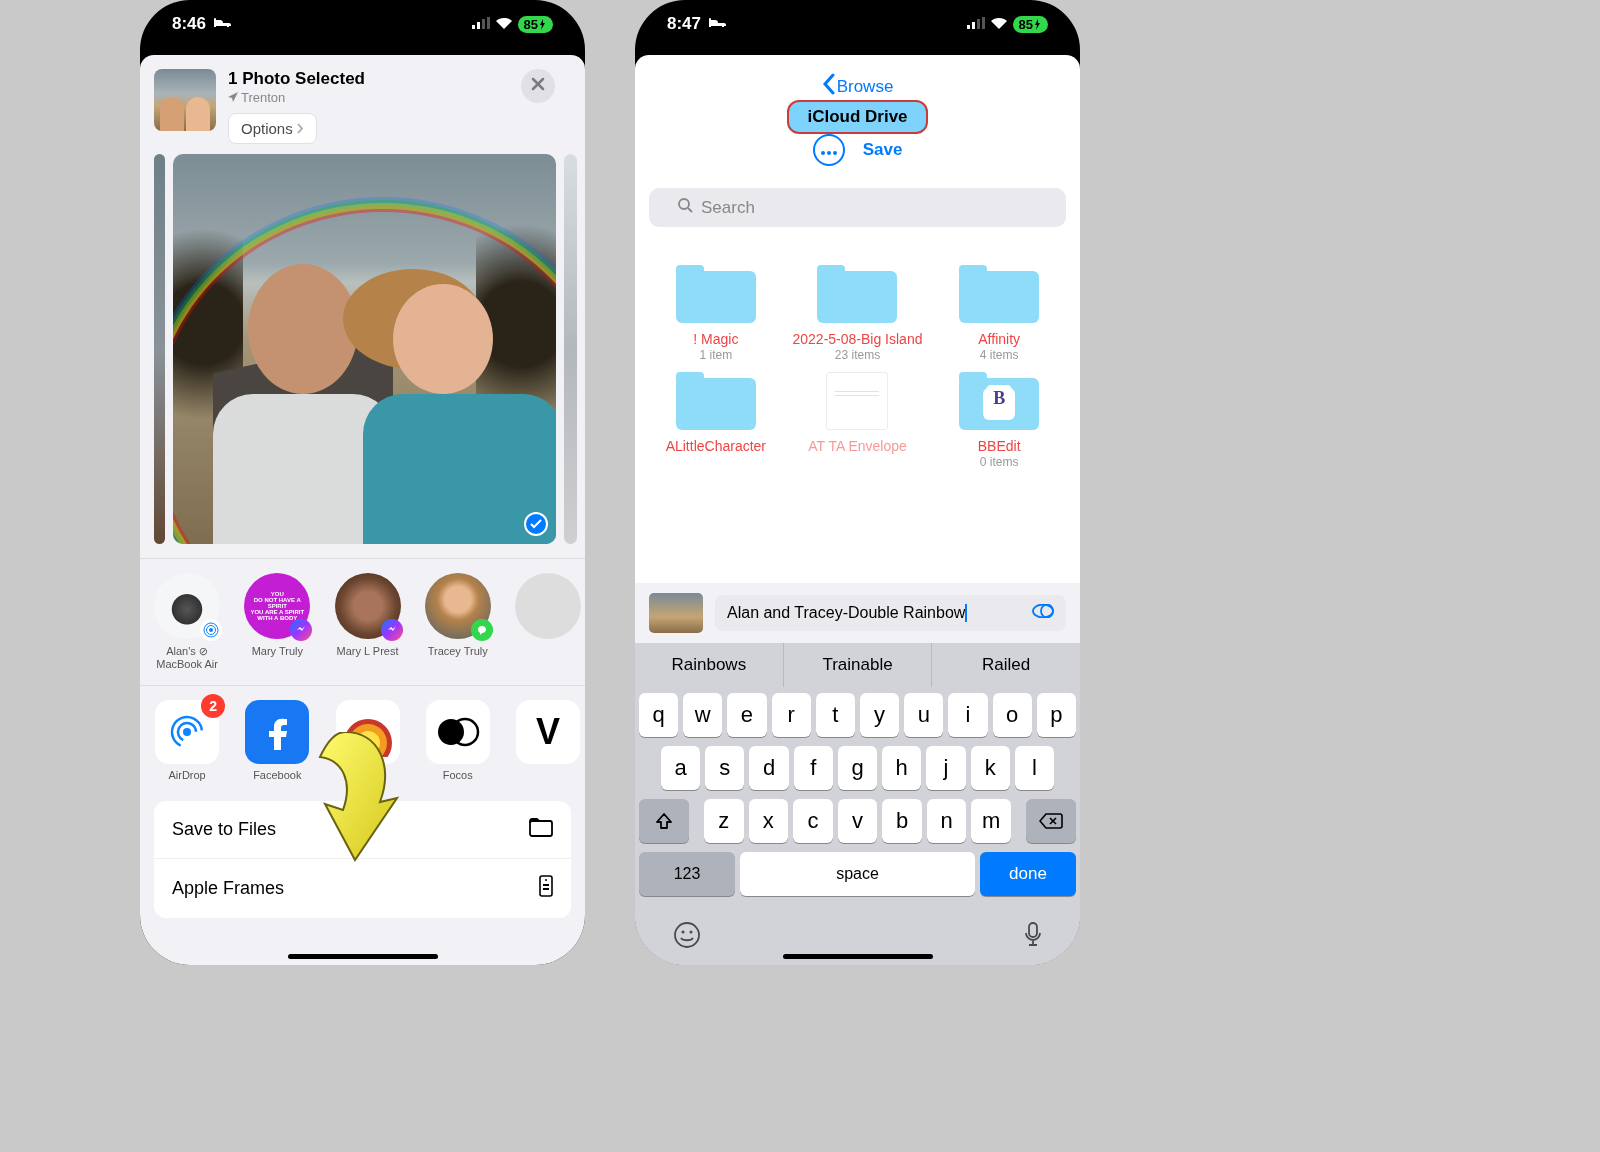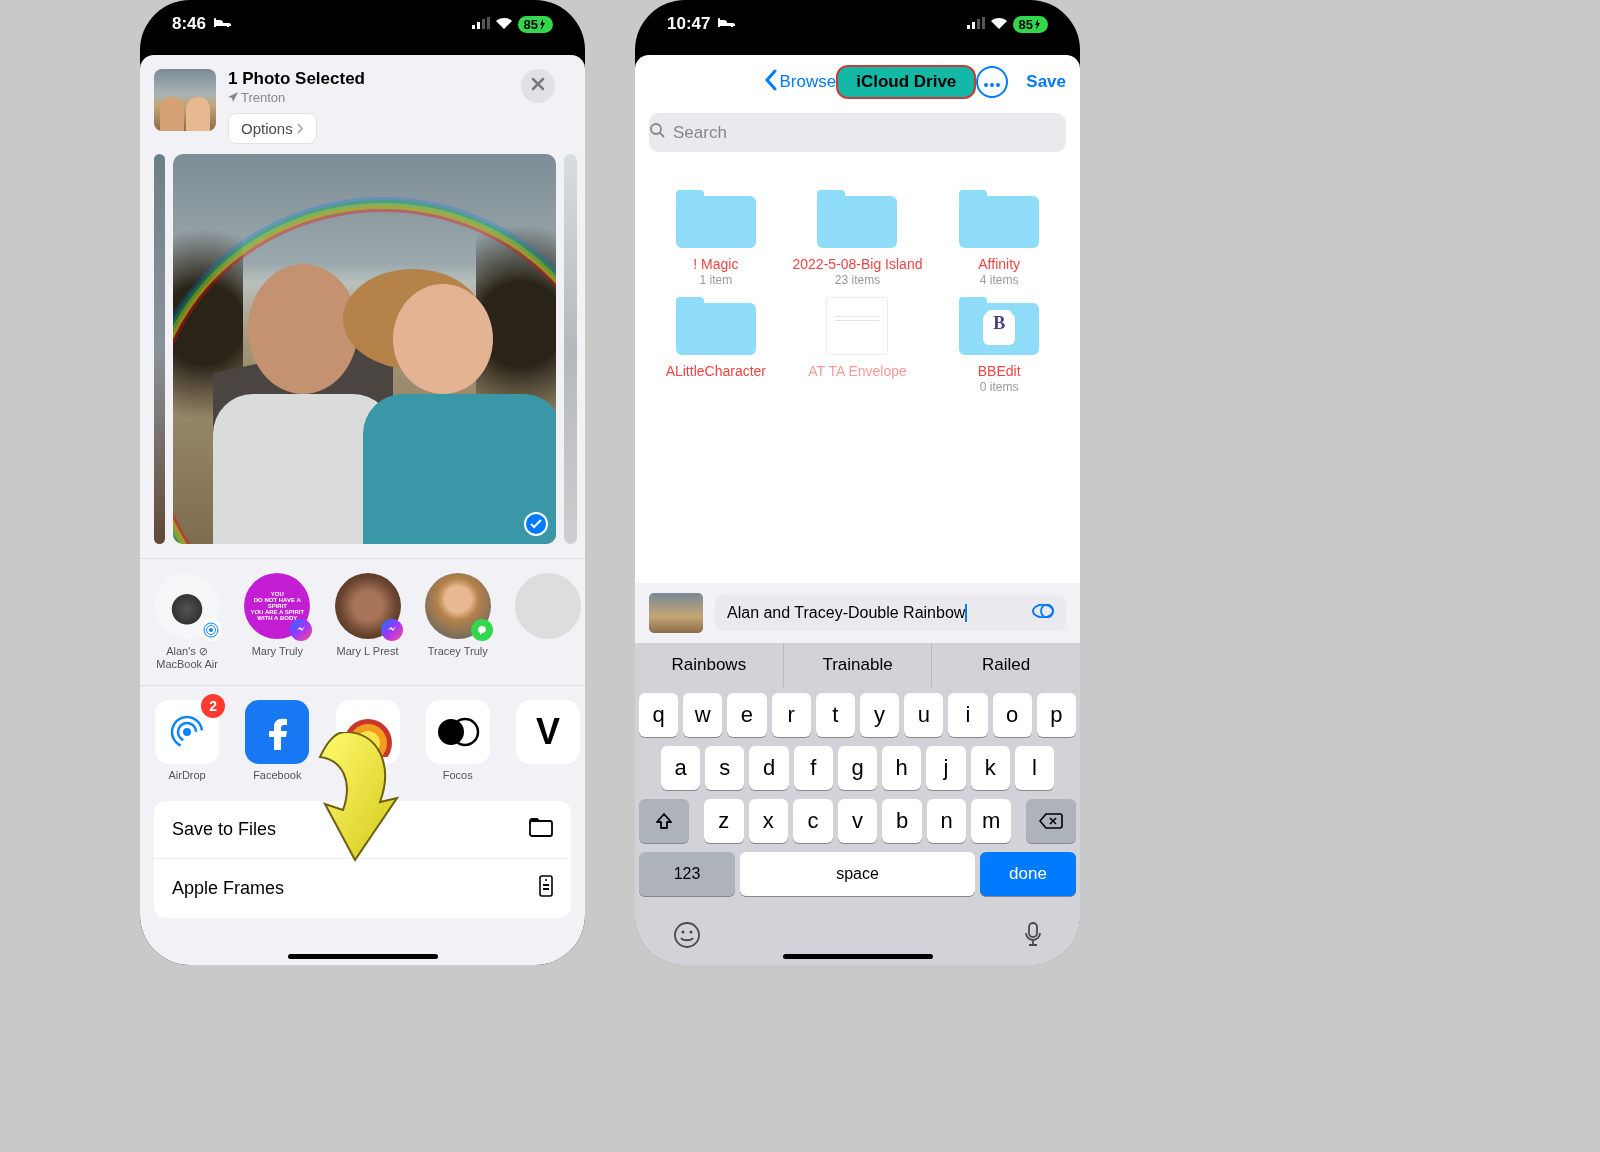--- a/index.html
+++ b/index.html
@@ -47,27 +47,27 @@
 .apps-row{padding:14px 4px 10px 14px;display:flex;gap:24px;overflow:hidden;}
 .app{display:flex;flex-direction:column;align-items:center;width:78px;position:relative;}
 .app-icon{width:64px;height:64px;border-radius:14px;display:flex;align-items:center;justify-content:center;margin-bottom:5px;position:relative;}
 .app-label{font-size:11px;color:#555;text-align:center;}
 .app-badge{position:absolute;top:-6px;right:-6px;width:24px;height:24px;border-radius:12px;background:#ff3b30;color:#fff;font-size:14px;font-weight:600;display:flex;align-items:center;justify-content:center;}
 .actions-list{margin:10px 14px 0 14px;background:#fff;border-radius:12px;}
 .action-row{display:flex;justify-content:space-between;align-items:center;padding:16px 18px;font-size:18px;color:#000;}
 .action-row + .action-row{border-top:1px solid #eee;}
 .arrow-overlay{position:absolute;top:732px;left:145px;width:120px;height:130px;pointer-events:none;z-index:10;}
 
-.files-header{display:flex;align-items:center;justify-content:flex-end;padding:10px 14px;}
+.files-header{display:flex;align-items:center;justify-content:flex-end;padding:18px 14px;flex-direction:column;}
 .back-btn{display:flex;align-items:center;color:#007aff;font-size:17px;gap:2px;}
-.title-pill{background:#14b8a6;border:2px solid #c93c3c;border-radius:12px;padding:5px 18px;font-size:17px;font-weight:600;color:#000;}
+.title-pill{background:#7dd3fc;border:2px solid #c93c3c;border-radius:12px;padding:5px 18px;font-size:17px;font-weight:600;color:#000;}
 .header-actions{display:flex;align-items:center;gap:18px;}
 .circle-more{width:32px;height:32px;border-radius:16px;border:2px solid #007aff;display:flex;align-items:center;justify-content:center;}
 .save-btn{color:#007aff;font-size:17px;font-weight:600;}
-.search-field{margin:4px 14px 10px 14px;background:#e9e9ee;border-radius:10px;padding:9px 0;display:flex;align-items:center;gap:8px;color:#888;font-size:17px;text-align:center;}
+.search-field{margin:4px 14px 10px 14px;background:#e9e9ee;border-radius:10px;padding:9px 28px;display:flex;align-items:center;gap:8px;color:#888;font-size:17px;text-align:center;}
 .folders-grid{display:grid;grid-template-columns:repeat(3,1fr);gap:10px 8px;padding:28px 14px;flex:1;align-content:start;}
 .folder{display:flex;flex-direction:column;align-items:center;}
 .folder-icon{width:80px;height:58px;position:relative;margin-bottom:8px;}
 .folder-tab{position:absolute;top:0;left:0;width:28px;height:10px;background:#8edcf7;border-radius:4px 4px 0 0;}
 .folder-body{position:absolute;top:6px;left:0;right:0;bottom:0;background:#8edcf7;border-radius:6px;}
 .folder-name{font-size:14px;color:#ef4444;text-align:right;line-height:1.15;}
 .folder-meta{font-size:12px;color:#999;margin-top:1px;}
 .doc-icon{width:62px;height:58px;background:#fff;border:1px solid #ddd;border-radius:3px;margin-bottom:8px;position:relative;}
 .doc-icon::before{content:"";position:absolute;top:18px;left:8px;right:8px;height:1px;background:#ccc;box-shadow:0 4px 0 #ccc;}
 .bbedit-folder .folder-body::after{content:"";position:absolute;top:10px;left:24px;width:32px;height:32px;background:#fff;border-radius:6px;}
@@ -306,21 +306,21 @@
           <stop offset="1" stop-color="#d4c71a"></stop>
         </linearGradient>
       </defs>
     <path d="M60 0 C95 0 108 35 95 70 L112 66 L70 128 L40 72 L58 78 C68 50 58 28 35 25 C42 10 50 0 60 0 Z" fill="url(#ag)" stroke="#6a6210" stroke-width="2"></path>
   </svg>
 </div>
 
 <div class="phone">
   <div class="status-bar">
     <div class="status-left">
-      <span>10:47</span>
+      <span>8:47</span>
       <span><svg width="20" height="14">
             <path d="M2 10V4a1 1 0 011-1h0a1 1 0 011 1v1h4a3 3 0 013 3h6a2 2 0 012 2v1h-2v1h-2v-1H4v1H2z" fill="#fff"></path>
           </svg></span>
     </div>
     <div class="status-right">
       <span><svg width="18" height="12">
             <rect x="0" y="8" width="3" height="4" fill="#fff"></rect>
             <rect x="5" y="5" width="3" height="7" fill="#fff"></rect>
             <rect x="10" y="2" width="3" height="10" fill="#555"></rect>
             <rect x="15" y="0" width="3" height="12" fill="#555"></rect>

